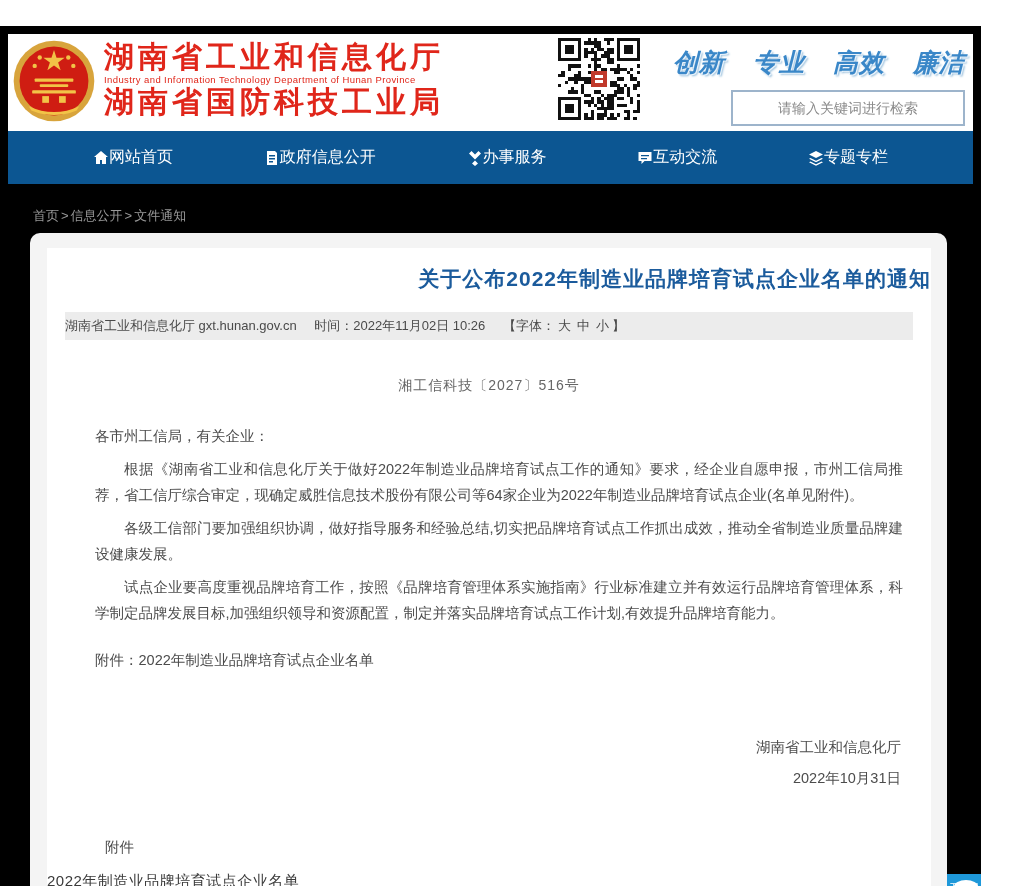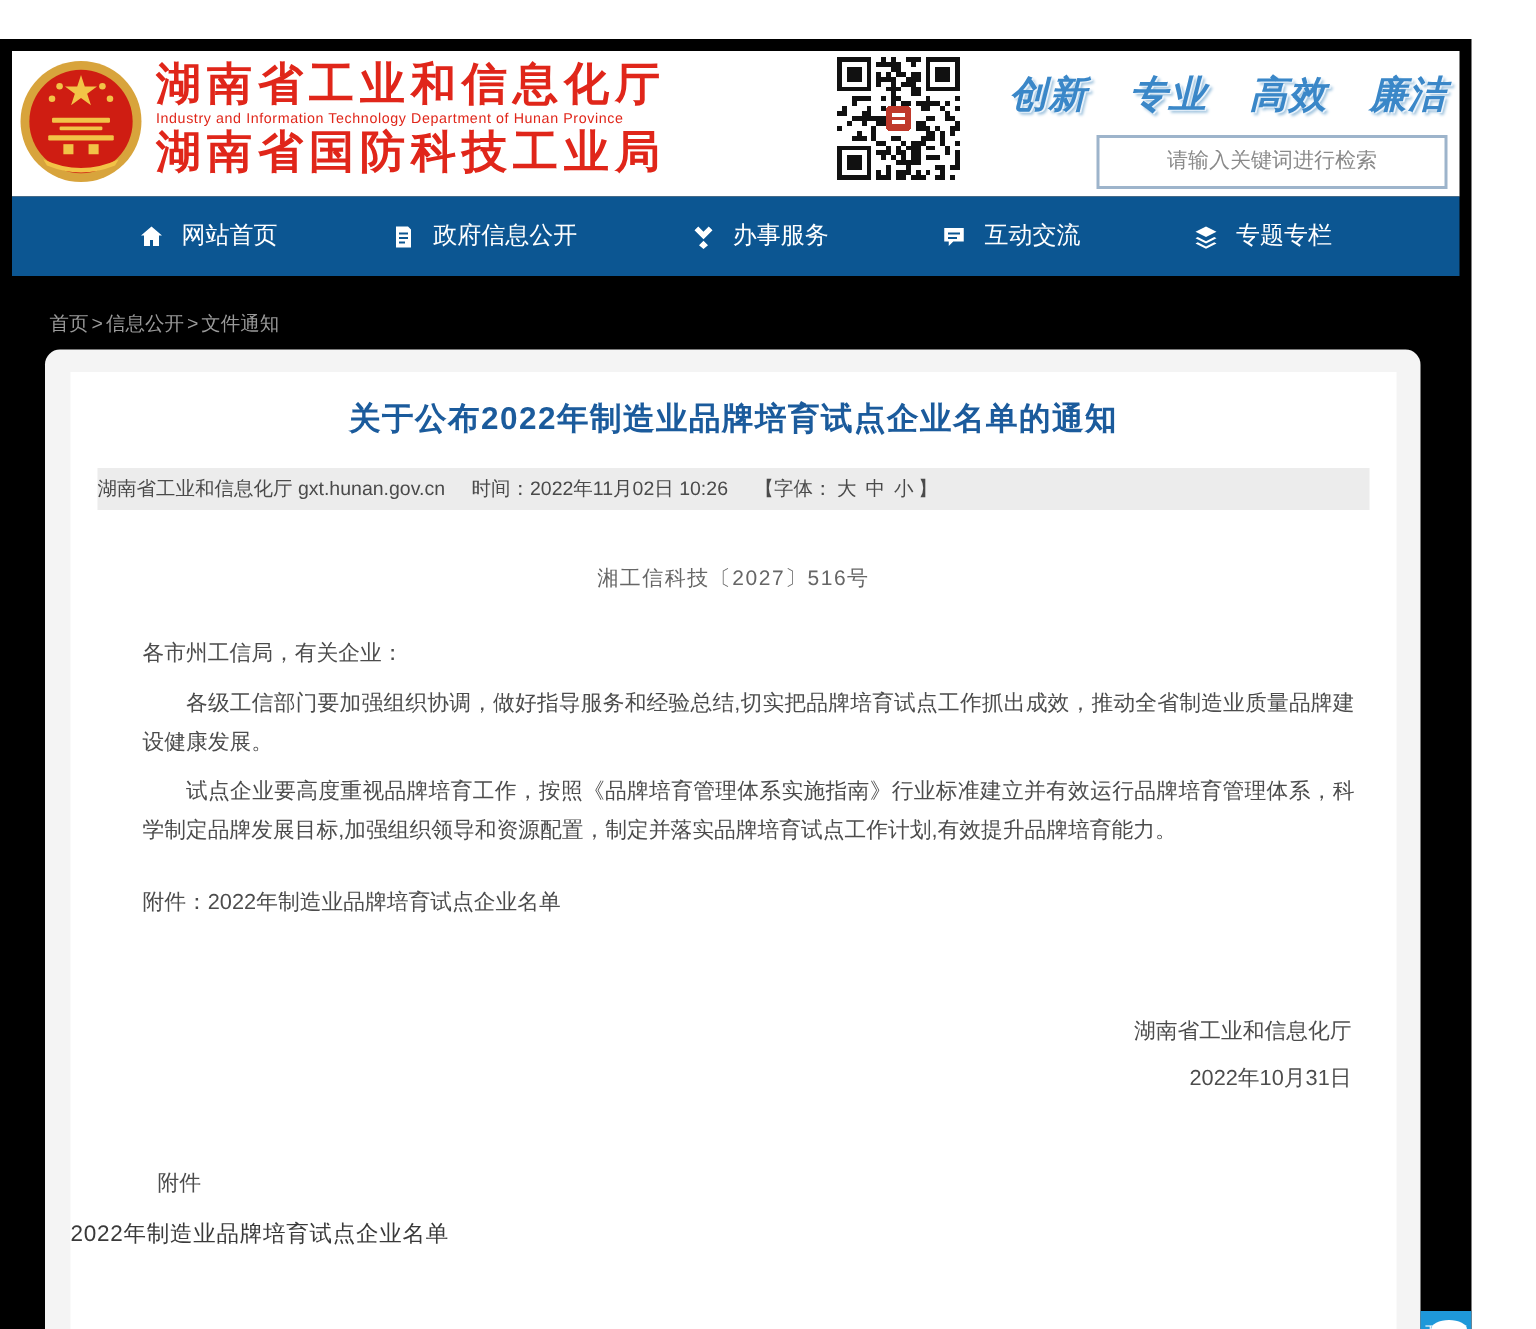--- a/index.html
+++ b/index.html
@@ -10,39 +10,39 @@
   .header { position:absolute; top:8px; left:8px; right:8px; height:97px; background:#fff; }
   .emblem { position:absolute; left:4px; top:5px; width:84px; height:84px; }
   .org-block { position:absolute; left:96px; top:7px; }
   .org-line1, .org-line2 { font-size:30px; font-weight:bold; color:#e0261a; letter-spacing:4px; line-height:32px; white-space:nowrap; }
   .org-en { font-size:9.5px; color:#e0261a; letter-spacing:0.4px; line-height:13px; white-space:nowrap; }
   .qr-wrap { position:absolute; left:550px; top:4px; width:82px; height:82px; }
   .qr-wrap svg { width:100%; height:100%; }
   .header-right { position:absolute; right:8px; top:12px; width:234px; }
   .slogans { display:flex; justify-content:flex-end; gap:28px; font-size:25px; font-weight:bold; font-style:italic; color:#3a87c8; letter-spacing:1px; text-shadow:1px 1px 0 #eaf3fb, 2px 2px 2px #9fc3de; white-space:nowrap; }
   .search-box { margin-top:11px; width:234px; height:36px; border:2px solid #9db4cb; background:#fff; display:flex; align-items:center; }
-  .search-box input { border:0; outline:none; width:100%; font-size:14px; color:#555; padding:0 7px; text-align:center; background:transparent; font-family:Liberation Serif, serif; }
+  .search-box input { border:0; outline:none; width:100%; font-size:14px; color:#555; padding:0 7px; text-align:center; background:transparent; font-family:Liberation Sans, sans-serif; }
   .search-box input::placeholder { color:#8a8a8a; }
 
   
   .nav { position:absolute; top:105px; left:8px; right:8px; height:53px; background:#0c5692; display:flex; align-items:center; justify-content:space-between; padding:0 85px; }
-  .nav-item { display:flex; align-items:center; gap:12px; color:#fff; font-size:16px; text-decoration:none; cursor:pointer; white-space:nowrap; }
+  .nav-item { display:flex; align-items:center; gap:0; color:#fff; font-size:16px; text-decoration:none; cursor:pointer; white-space:nowrap; }
   .nav-item svg { width:16px; height:16px; fill:#fff; }
 
   
   .breadcrumb { position:absolute; top:181px; left:33px; font-size:13px; color:#999;text-align:right; }
   .breadcrumb span { color:#999; }
   .crumb { cursor:pointer; }
   .crumb-sep { margin:0 2px; }
 
   
   .gray-panel { position:absolute; top:207px; left:30px; right:34px; bottom:0; background:#f4f4f4; border-radius:10px 10px 0 0; }
   .card { position:absolute; top:15px; left:17px; right:16px; bottom:0; background:#fff; }
 
-  .article-title { margin-top:17px; text-align:center; font-size:21px; font-weight:bold; color:#1b5b9c; letter-spacing:1px; }
+  .article-title { margin-top:17px; text-align:right; font-size:21px; font-weight:bold; color:#1b5b9c; letter-spacing:1px; }
   .meta-bar { margin:19px 18px 0; background:#ececec; height:28px; line-height:28px; text-align:left; font-size:13px; color:#4a4a4a; white-space:nowrap; }
   .meta-bar .sp { margin-left:14px; }
   .meta-font-size { margin:0 3px; cursor:pointer; }
   .doc-number { margin-top:37px; text-align:center; font-size:14px; color:#666; letter-spacing:1px; }
 
   .body-text { margin:28px 28px 0 48px; font-size:14.5px; color:#4c4c4c; line-height:26px; text-align:justify; }
   .body-text p { margin-top:7px; }
   .body-text p.indent { text-indent:2em; }
   .attach-line { margin:25px 28px 0 48px; font-size:14.5px; color:#4c4c4c; }
 
@@ -348,20 +348,21 @@
       <div class="meta-bar">
         <span>湖南省工业和信息化厅 gxt.hunan.gov.cn</span>
         <span class="sp">时间：</span><span>2022年11月02日 10:26</span>
         <span class="sp">【字体：</span><span class="meta-font-size">大</span><span class="meta-font-size">中</span><span class="meta-font-size">小</span><span>】</span>
       </div>
 
       <div class="doc-number">湘工信科技〔2027〕516号</div>
 
       <div class="body-text">
         <p>各市州工信局，有关企业：</p>
+        <p class="indent">根据《湖南省工业和信息化厅关于做好2022年制造业品牌培育试点工作的通知》要求，经企业自愿申报，市州工信局推荐，省工信厅综合审定，现确定威胜信息技术股份有限公司等64家企业为2022年制造业品牌培育试点企业(名单见附件)。</p>
         <p class="indent">各级工信部门要加强组织协调，做好指导服务和经验总结,切实把品牌培育试点工作抓出成效，推动全省制造业质量品牌建设健康发展。</p>
         <p class="indent">试点企业要高度重视品牌培育工作，按照《品牌培育管理体系实施指南》行业标准建立并有效运行品牌培育管理体系，科学制定品牌发展目标,加强组织领导和资源配置，制定并落实品牌培育试点工作计划,有效提升品牌培育能力。</p>
       </div>
 
       <div class="attach-line">附件：2022年制造业品牌培育试点企业名单</div>
 
       <div class="signature">
         <div>湖南省工业和信息化厅</div>
         <div>2022年10月31日</div>
       </div>

